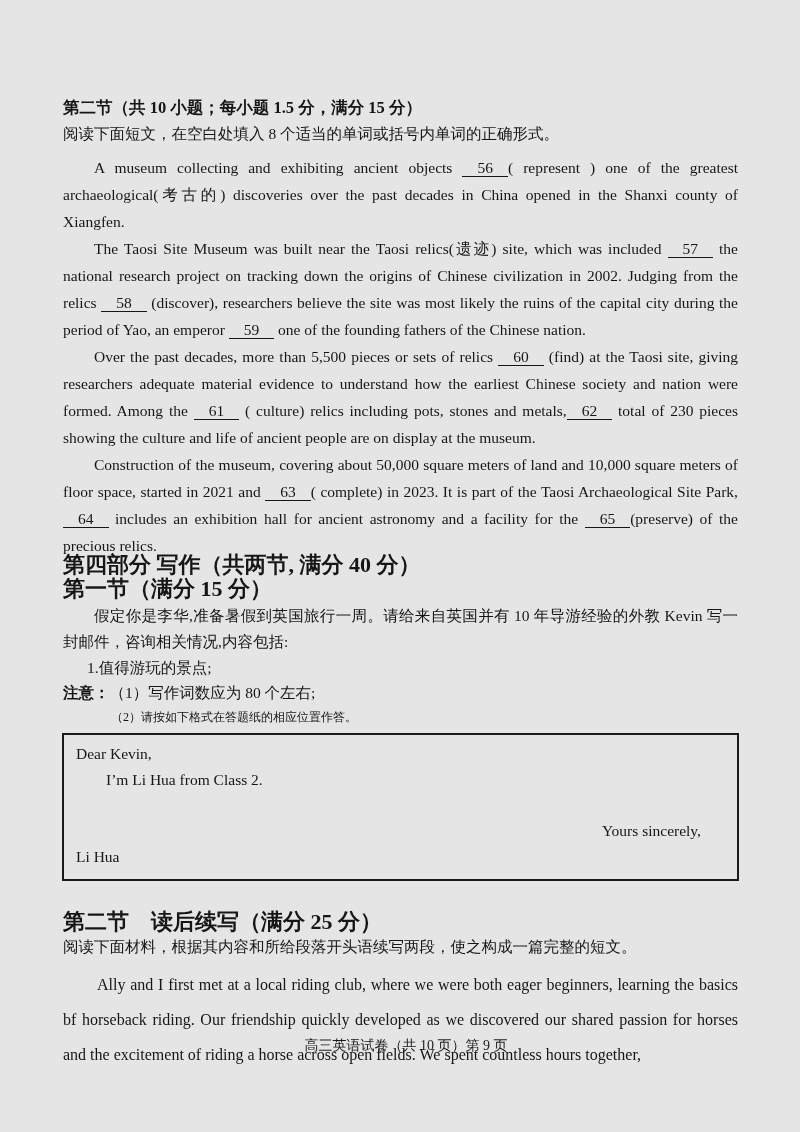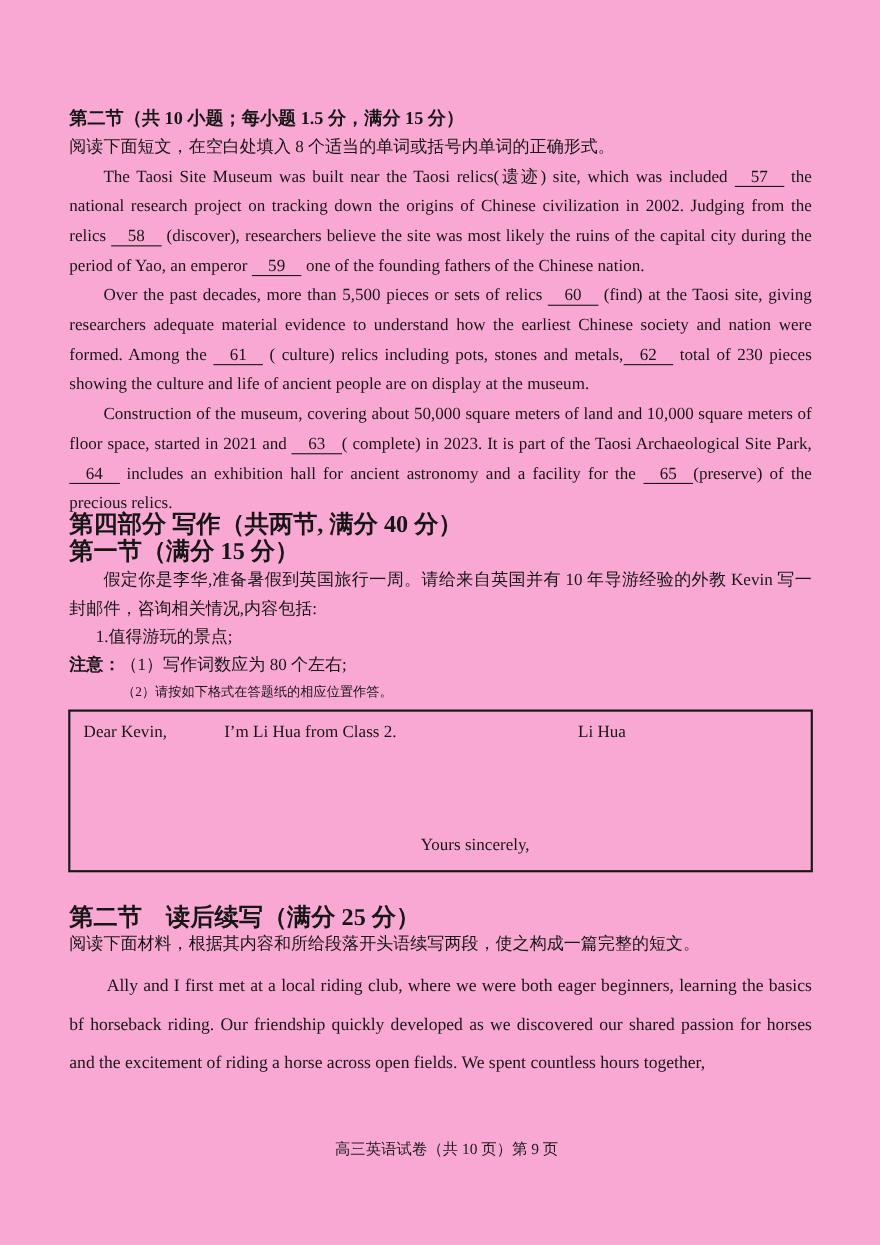--- a/index.html
+++ b/index.html
@@ -1,17 +1,17 @@
 <!DOCTYPE html>
 <html><head>
 <meta charset="utf-8">
 <style>
   html,body { margin:0; padding:0; background:#ffffff; }
   .page {
-    position:relative; width:800px; height:1132px; background:#f9a8d4;
+    position:relative; width:800px; height:1132px; background:#e5e5e5;
     overflow:hidden; font-family:"Liberation Serif","DejaVu Serif",serif;
     color:#161616;
   }
   .content { position:absolute; left:63px; top:95px; width:675px; }
 
   .sec-heading { font-weight:700; font-size:16.5px; line-height:26px; }
   .sec-heading-sm { font-weight:700; font-size:22px; line-height:24px; }
   .cn-line { font-size:15.5px; line-height:26px; }
 
   .para {
@@ -28,22 +28,22 @@
   .list-item { font-size:15.5px; line-height:25px; padding-left:24px; }
   .note-line1 { font-size:15.5px; line-height:25px; font-weight:700; }
   .note-line1 .note-body { font-weight:400; }
   .note-line2 { font-size:12px; line-height:25px; padding-left:48px; }
 
   .h-part { margin-top:-6px; }
 
   .letter-box {
     box-sizing:border-box; border:2px solid #1a1a1a; height:148px;
     margin-left:-1px; margin-right:-1px; margin-top:3px;
-    padding:6px 14px 9px 12px; display:flex; flex-direction:row;
-    font-size:15.5px; line-height:26px;gap:22px;
+    padding:6px 14px 9px 12px; display:flex; flex-direction:column;
+    font-size:15.5px; line-height:26px;
   }
   .letter-open { text-indent:30px; }
   .letter-close { margin-top:auto; text-align:right; padding-right:22px; }
   .letter-sig { text-align:left; padding-right:40px; }
 
   .h-sec2 { margin-top:29px; }
 
   .para-story {
     font-size:16px; line-height:35px; text-align:justify; text-indent:34px;
     margin-top:7px;
@@ -58,20 +58,21 @@
 </head>
 <body>
 
 <div class="page">
   <div class="content">
 
     <div class="sec-heading">第二节（共 10 小题；每小题 1.5 分，满分 15 分）</div>
 
     <div class="cn-line">阅读下面短文，在空白处填入 8 个适当的单词或括号内单词的正确形式。</div>
 
+    <div class="para first">A museum collecting and exhibiting ancient objects <span class="blank">56</span>( represent ) one of the greatest archaeological(考古的) discoveries over the past decades in China opened in the Shanxi county of Xiangfen.</div>
     <div class="para">The Taosi Site Museum was built near the Taosi relics(遗迹) site, which was included <span class="blank">57</span> the national research project on tracking down the origins of Chinese civilization in 2002. Judging from the relics <span class="blank">58</span> (discover), researchers believe the site was most likely the ruins of the capital city during the period of Yao, an emperor <span class="blank">59</span> one of the founding fathers of the Chinese nation.</div>
     <div class="para">Over the past decades, more than 5,500 pieces or sets of relics <span class="blank">60</span> (find) at the Taosi site, giving researchers adequate material evidence to understand how the earliest Chinese society and nation were formed. Among the <span class="blank">61</span> ( culture) relics including pots, stones and metals,<span class="blank">62</span> total of 230 pieces showing the culture and life of ancient people are on display at the museum.</div>
     <div class="para">Construction of the museum, covering about 50,000 square meters of land and 10,000 square meters of floor space, started in 2021 and <span class="blank">63</span>( complete) in 2023. It is part of the Taosi Archaeological Site Park,<span class="blank">64</span> includes an exhibition hall for ancient astronomy and a facility for the <span class="blank">65</span>(preserve) of the precious relics.</div>
 
     <div class="sec-heading-sm h-part">第四部分 写作（共两节, 满分 40 分）</div>
 
     <div class="sec-heading-sm">第一节（满分 15 分）</div>
 
     <div class="cn-para">假定你是李华,准备暑假到英国旅行一周。请给来自英国并有 10 年导游经验的外教 Kevin 写一封邮件，咨询相关情况,内容包括:</div>
 

